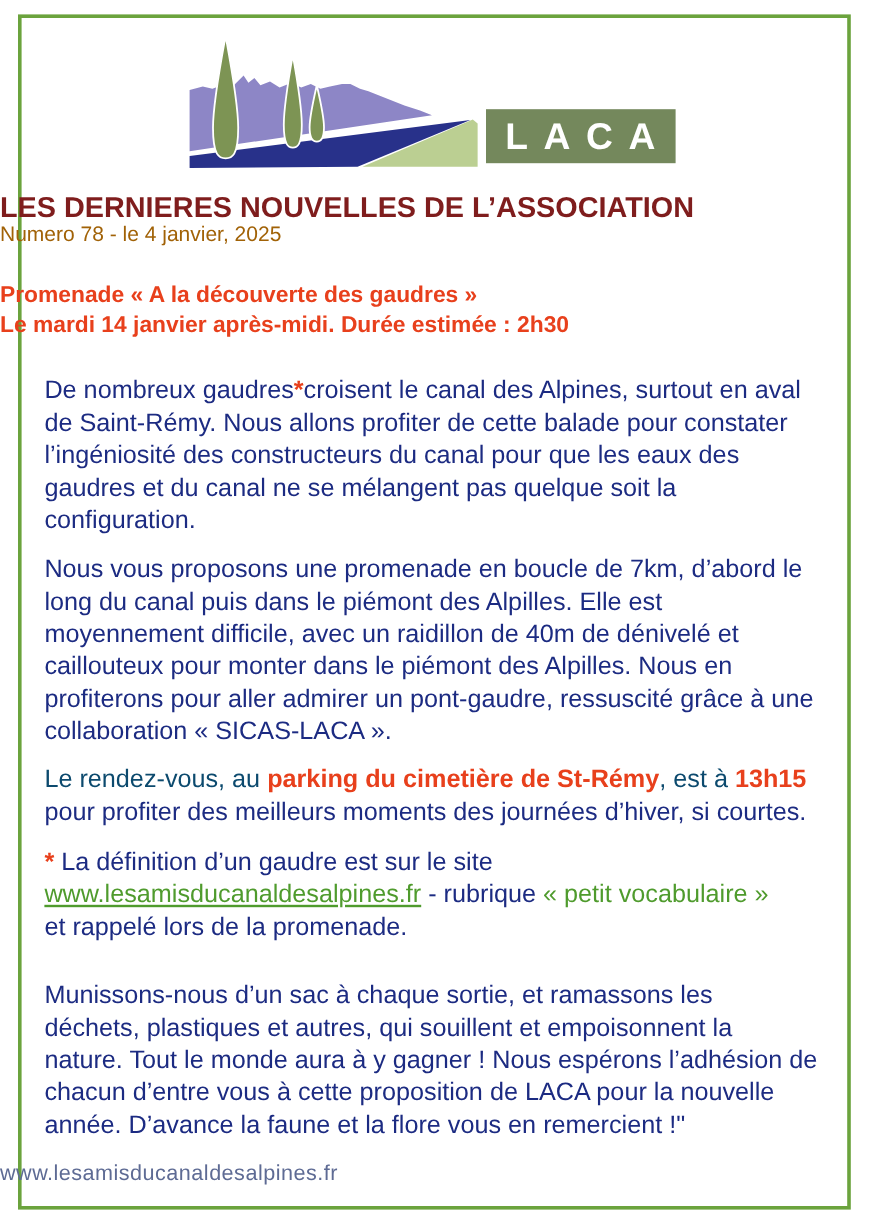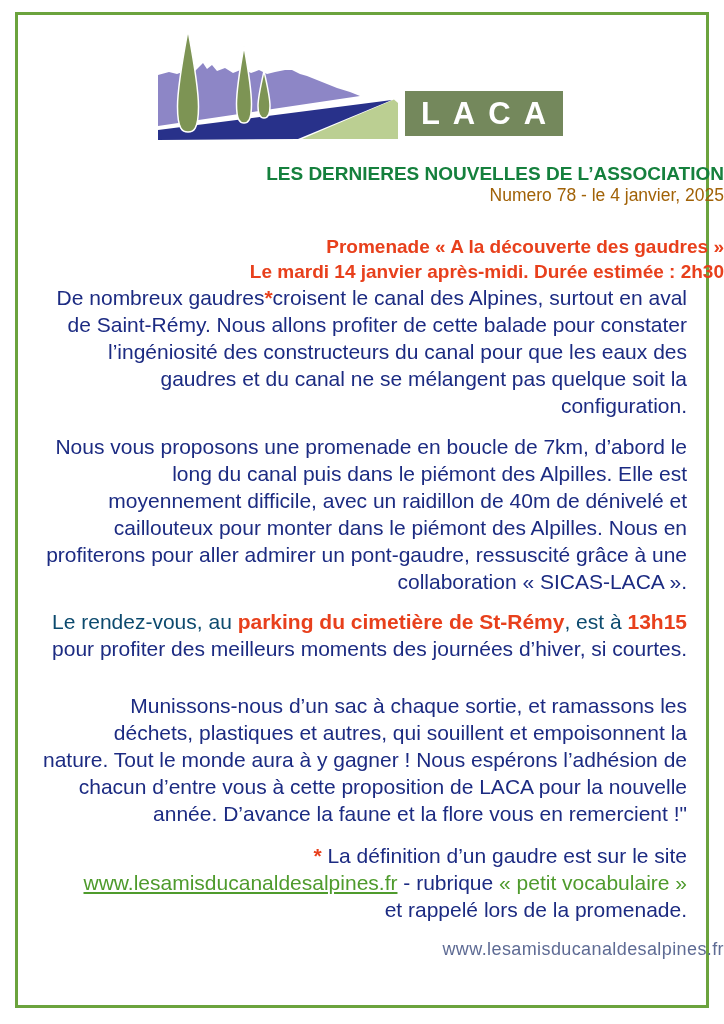--- a/index.html
+++ b/index.html
@@ -18,34 +18,34 @@
     position: absolute;
     left: 15px;
     top: 12px;
     right: 15px;
     bottom: 16px;
     border: 3px solid #6ba33d;
     pointer-events: none;
   }
   .content {
     position: relative;
-    text-align: right;
+    text-align: left;
     padding-top: 28px;
   }
   .logo {
     display: block;
     margin: 0 auto;
     width: 415px;
     height: 115px;
   }
   .newsletter-title {
     margin-top: 19px;
-    color: #15803d;
+    color: #7f1d1d;
     font-weight: bold;
-    font-size: 19px;
+    font-size: 24px;
     line-height: 23px;
   }
   .issue-number {
     color: #a16207;
     font-weight: normal;
     font-size: 17.5px;
     line-height: 21px;
   }
   .event-title {
     margin-top: 28px;
@@ -55,21 +55,21 @@
     line-height: 25px;
   }
   .para {
     width: 650px;
     margin: 0 auto;
     font-size: 21px;
     line-height: 27px;
     color: #1c2b82;
     white-space: pre-line;
   }
-  .para-1 { }
+  .para-1 { margin-top: 28px; }
   .para-2 { margin-top: 14px; }
   .para-3 { margin-top: 13px; }
   .para-4 { margin-top: 30px; }
   .footnote { margin-top: 15px; }
   .red  { color: #0c4a6e; }
   .red-bold { color: #e8401c; font-weight: bold; }
   .green-link {
     color: #4f9b2d;
     text-decoration: underline;
     cursor: pointer;
@@ -120,25 +120,25 @@
   <p class="para para-2">Nous vous proposons une promenade en boucle de 7km, d’abord le
 long du canal puis dans le piémont des Alpilles. Elle est
 moyennement difficile, avec un raidillon de 40m de dénivelé et
 caillouteux pour monter dans le piémont des Alpilles. Nous en
 profiterons pour aller admirer un pont-gaudre, ressuscité grâce à une
 collaboration « SICAS-LACA ».</p>
 
   <p class="para para-3"><span class="red">Le rendez-vous, au </span><span class="red-bold">parking du cimetière de St-Rémy</span><span class="red">, est à </span><span class="red-bold">13h15</span><span>
 pour profiter des meilleurs moments des journées d’hiver, si courtes.</span></p>
 
+  <p class="para footnote"><span class="red-bold">* </span><span>La définition d’un gaudre est sur le site
+</span><a class="green-link">www.lesamisducanaldesalpines.fr</a><span> - rubrique </span><span class="green-text">« petit vocabulaire »</span><span>
+et rappelé lors de la promenade.</span></p>
+
   <p class="para para-4">Munissons-nous d’un sac à chaque sortie, et ramassons les
 déchets, plastiques et autres, qui souillent et empoisonnent la
 nature. Tout le monde aura à y gagner ! Nous espérons l’adhésion de
 chacun d’entre vous à cette proposition de LACA pour la nouvelle
 année. D’avance la faune et la flore vous en remercient !"</p>
 
-  <p class="para footnote"><span class="red-bold">* </span><span>La définition d’un gaudre est sur le site
-</span><a class="green-link">www.lesamisducanaldesalpines.fr</a><span> - rubrique </span><span class="green-text">« petit vocabulaire »</span><span>
-et rappelé lors de la promenade.</span></p>
-
   <div class="footer-url">www.lesamisducanaldesalpines.fr</div>
 
 </div>
 
 </body></html>

